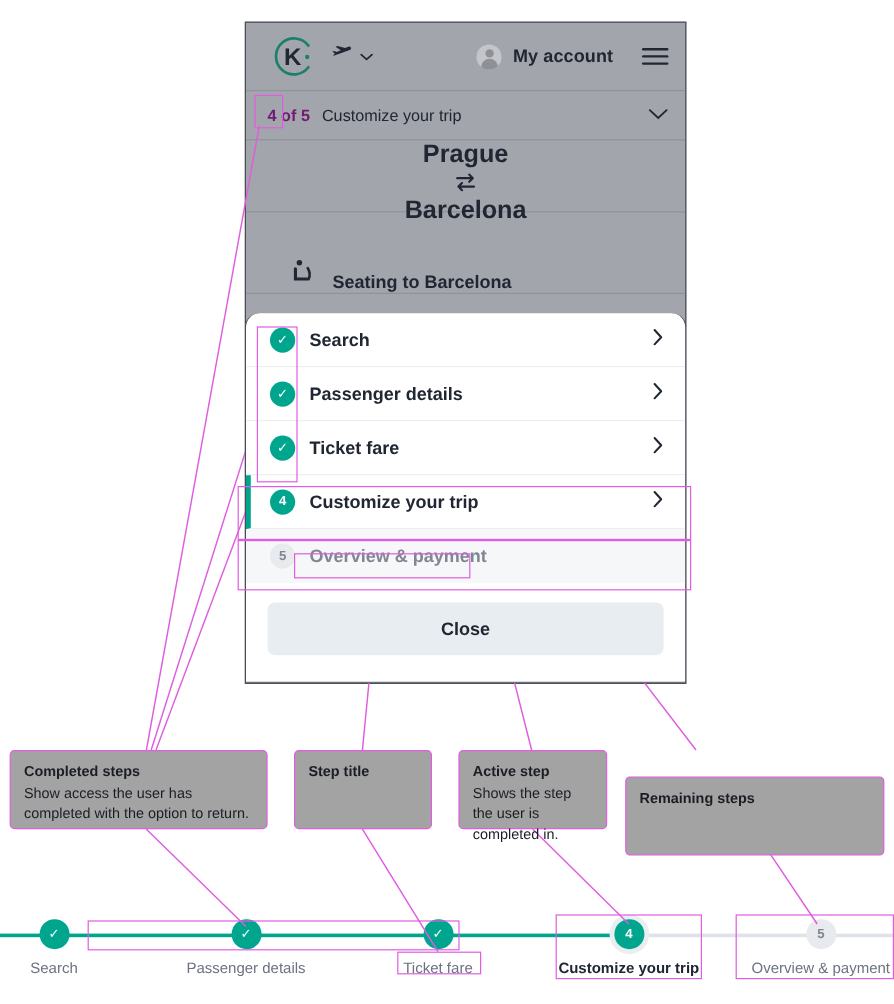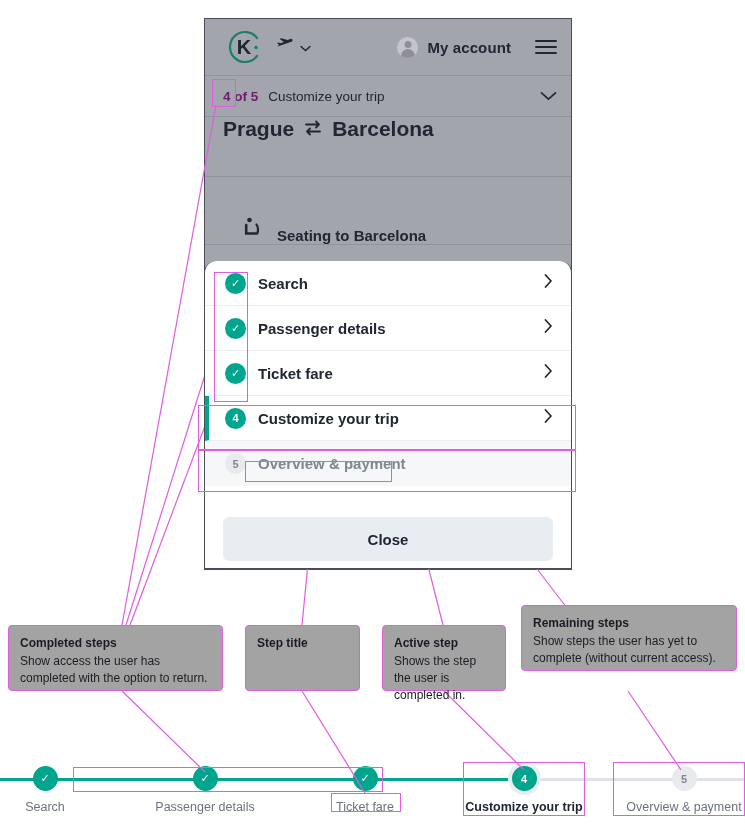--- a/index.html
+++ b/index.html
@@ -55,22 +55,22 @@
   .stepstrip .count{font-size:13.5px;font-weight:bold;color:#701a75;}
   .stepstrip .ttl{font-size:13.5px;color:#202733;margin-left:10px;}
   .stepstrip .chev{margin-left:auto;}
   
   .hl-count{
     position:absolute;left:212px;top:78px;width:24px;height:27px;
     border:1.5px solid #e05ce0;box-sizing:border-box;z-index:30;
   }
   
   .route{
-    height:60px;display:flex;padding:0 18px;
-    box-sizing:border-box;border-bottom:1px solid #909399;
+    height:60px;display:flex;align-items:center;padding:0 18px;
+    box-sizing:border-box;border-bottom:1px solid #909399;flex-direction:column;
   }
   .route-txt{font-size:21px;font-weight:bold;color:#202733;}
   .swapicon{margin:0 9px;position:relative;top:2px;}
   
   .seating{
     height:68px;display:flex;align-items:flex-end;padding:0 18px 0 38px;
     box-sizing:border-box;border-bottom:1px solid #909399;
   }
   .seating-txt{font-size:15px;font-weight:bold;color:#202733;margin-left:14px;}
   
@@ -96,40 +96,40 @@
   .badge.current{background:#00a58e;}
   .badge.todo{background:#e8eaed;color:#7f8792;}
   .srow .lbl{font-size:15px;font-weight:bold;color:#202733;margin-left:12px;}
   .srow.remaining .lbl{color:#7f8792;}
   .srow .chev{margin-left:auto;}
   .closewrap{padding:16px 18px 0;box-sizing:border-box;}
   .closebtn{
     height:44px;border-radius:6px;background:#e8edf1;
     display:flex;align-items:center;justify-content:center;
     font-size:15px;font-weight:bold;color:#202733;border:none;width:100%;
-    font-family:inherit;cursor:pointer;margin-top:15px;
+    font-family:inherit;cursor:pointer;
   }
   
   .hl{position:absolute;border:1.6px solid #e05ce0;box-sizing:border-box;z-index:25;pointer-events:none;}
   #hl-completed{left:214px;top:272px;width:34px;height:130px;}
   #hl-active{left:198px;top:405px;width:378px;height:45px;}
   #hl-remaining{left:198px;top:450px;width:378px;height:42px;}
   #hl-steptitle{left:245px;top:461px;width:147px;height:21px;}
   
   .note{
     position:absolute;background:#a3a3a3;border:1.4px solid #e05ce0;
     border-radius:4px;box-sizing:border-box;padding:9px 11px 10px;
     z-index:40;
   }
   .note h4{margin:0 0 2px;font-size:12px;font-weight:bold;color:#1a1d24;line-height:1.35;}
   .note p{margin:0;font-size:12px;color:#1a1d24;line-height:1.42;}
   #note-completed{left:8px;top:625px;width:215px;height:66px;}
   #note-steptitle{left:245px;top:625px;width:115px;height:66px;}
   #note-active{left:382px;top:625px;width:124px;height:66px;}
-  #note-remaining{left:521px;top:605px;width:216px;height:66px;}
+  #note-remaining{left:521px;top:647px;width:216px;height:66px;}
   
   #lines{position:absolute;left:0;top:0;width:745px;height:837px;z-index:5;pointer-events:none;}
   
   #stepper{
     position:absolute;left:0;top:760px;width:745px;height:62px;
   }
   .track{position:absolute;left:0;top:18px;width:745px;height:3px;}
   .track .seg{position:absolute;top:0;height:3px;}
   .st{
     position:absolute;top:0;text-align:center;
@@ -288,21 +288,20 @@
 </div>
 <div class="note" id="note-steptitle">
   <h4>Step title</h4>
 </div>
 <div class="note" id="note-active">
   <h4>Active step</h4>
   <p>Shows the step the user is completed in.</p>
 </div>
 <div class="note" id="note-remaining">
   <h4>Remaining steps</h4>
-  <p>Show steps the user has yet to complete (without current access).</p>
 </div>
 
 <div id="stepper">
   <div class="track">
     <div class="seg" style="left:0;width:524px;background:#00a58e;"></div>
     <div class="seg" style="left:524px;width:221px;background:#dfe3e8;"></div>
   </div>
   <div id="stepper-items">
       <div class="st" style="left: -35px; width: 160px;">
         <div class="dot done">✓</div>

